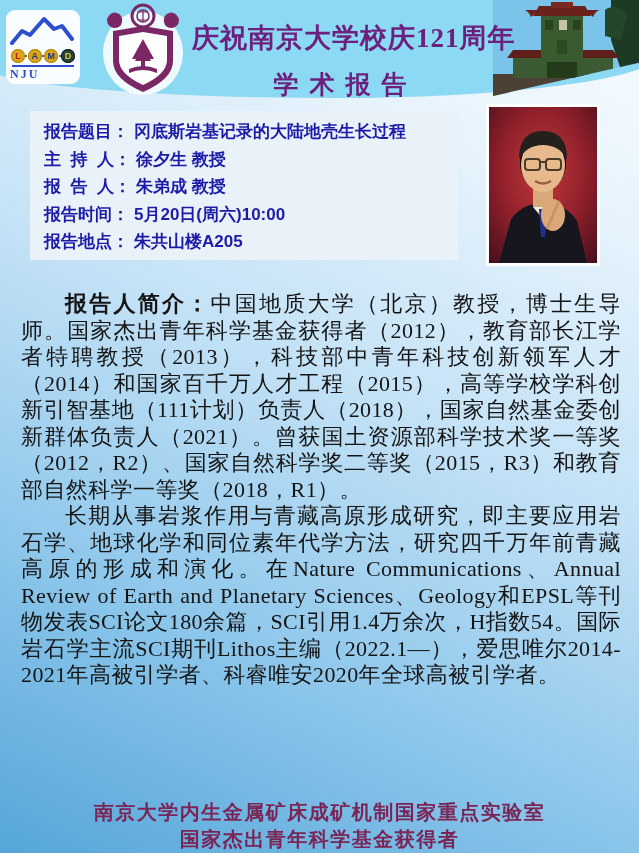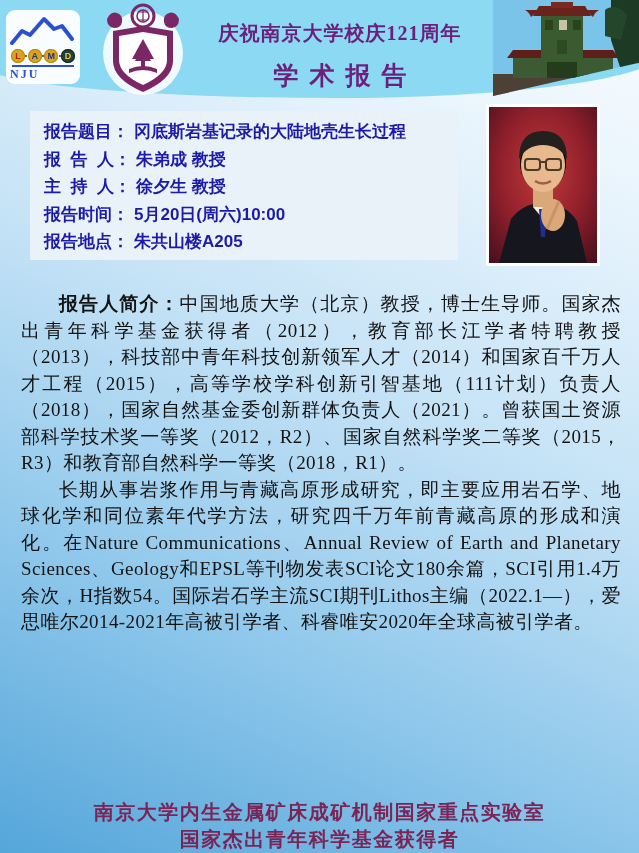--- a/index.html
+++ b/index.html
@@ -28,42 +28,42 @@
     width:14px; height:14px; border-radius:50%; background:#d9a520; color:#b22615;
     font:bold 9px/14px "Liberation Sans",sans-serif; text-align:center; box-shadow:0 0 0 1px #b8860b inset;
   }
   .lamd-circle.c2,.lamd-circle.c3 { color:#24367d; }
   .lamd-circle.c4 { background:#23423a; color:#e8c43a; box-shadow:0 0 0 1px #122820 inset; }
   .lamd-dot { width:2px; height:2px; border-radius:50%; background:#333; }
   .lamd-rule { height:2px; background:#2b4fd0; margin:2px 2px 1px; }
   .lamd-sub { text-align:left; color:#2b4fd0; font:bold 12px/13px "Liberation Serif",serif; letter-spacing:2px; }
   .seal { position:absolute; left:99px; top:1px; width:88px; height:95px; }
   .titles { position:absolute; left:192px; top:20px; width:296px; text-align:center; color:#6d1f7d; }
-  .title-1 { font-size:20px; font-weight:bold; letter-spacing:1px; white-space:nowrap; }
+  .title-1 { font-size:27px; font-weight:bold; letter-spacing:1px; white-space:nowrap; }
   .title-2 { font-size:25px; font-weight:bold; letter-spacing:11px; margin-top:12px; text-indent:11px; }
   
   .info-box {
     position:absolute; left:30px; top:111px; width:428px; height:149px;
     background:#e9f1f9; padding:7px 0 15px 14px;
   }
   .info-row {
     color:#1b1ba8; font-family:"Liberation Sans","DejaVu Sans",sans-serif;
     font-weight:bold; font-size:17px; line-height:27.5px; white-space:pre;
   }
   .info-row .val { margin-left:5px; }
   
   .portrait {
     position:absolute; left:486px; top:104px; width:114px; height:162px;
     background:#fff; padding:3px;
   }
   .portrait svg { width:100%; height:100%; display:block; }
   
   .bio, .content {
     position:absolute; left:21px; width:600px; color:#141414;
-    font-size:19px; line-height:26.5px; text-align:justify; letter-spacing:.4px;
+    font-size:22px; line-height:26.5px; text-align:justify; letter-spacing:.4px;
   }
   .bio { top:291px; }
   .content { top:621px; }
   .bio p, .content p { text-indent:2em; }
   .para-label { font-weight:bold; }
   
   .footer {
     position:absolute; left:0; right:0; top:799px; text-align:center;
     color:#7b2556; font-weight:bold; font-size:20px; line-height:27px; letter-spacing:1.5px;
   }
@@ -132,22 +132,22 @@
     </div>
 
     <div class="titles">
       <div class="title-1">庆祝南京大学校庆121周年</div>
       <div class="title-2">学术报告</div>
     </div>
   </div>
 
   <div class="info-box">
     <div class="info-row"><span class="lab">报告题目：</span><span class="val">冈底斯岩基记录的大陆地壳生长过程</span></div>
+    <div class="info-row"><span class="lab">主  持  人：</span><span class="val">徐夕生 教授</span></div>
     <div class="info-row"><span class="lab">报  告  人：</span><span class="val">朱弟成 教授</span></div>
-    <div class="info-row"><span class="lab">主  持  人：</span><span class="val">徐夕生 教授</span></div>
     <div class="info-row"><span class="lab">报告时间：</span><span class="val">5月20日(周六)10:00</span></div>
     <div class="info-row"><span class="lab">报告地点：</span><span class="val">朱共山楼A205</span></div>
   </div>
 
   <div class="portrait">
     <svg viewBox="0 0 108 156" preserveAspectRatio="none">
       <defs>
         <radialGradient id="redbg" cx="50%" cy="42%" r="75%">
           <stop offset="0%" stop-color="#c23a3a"></stop>
           <stop offset="55%" stop-color="#8f1f2b"></stop>

